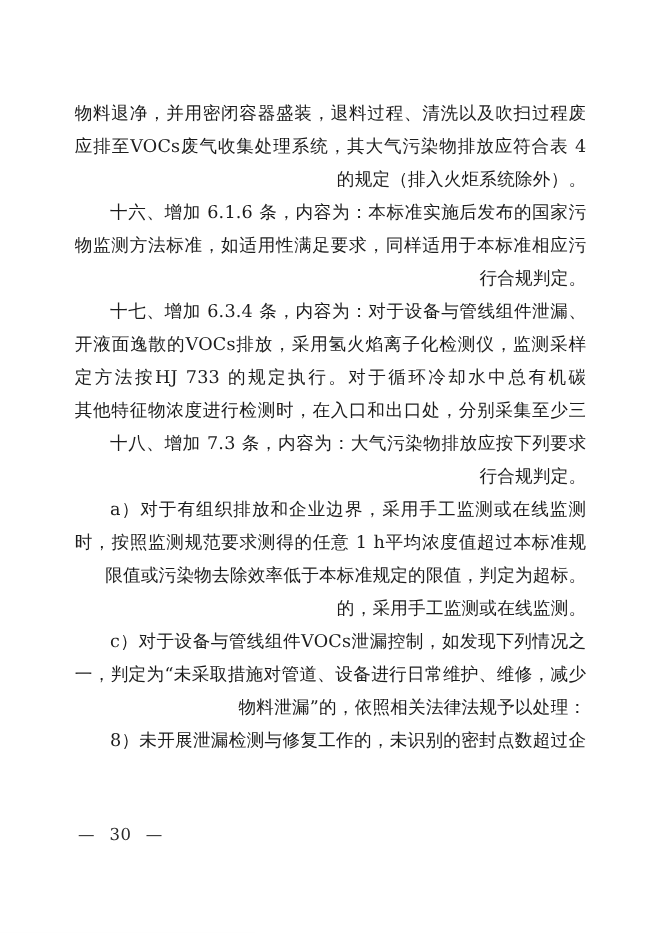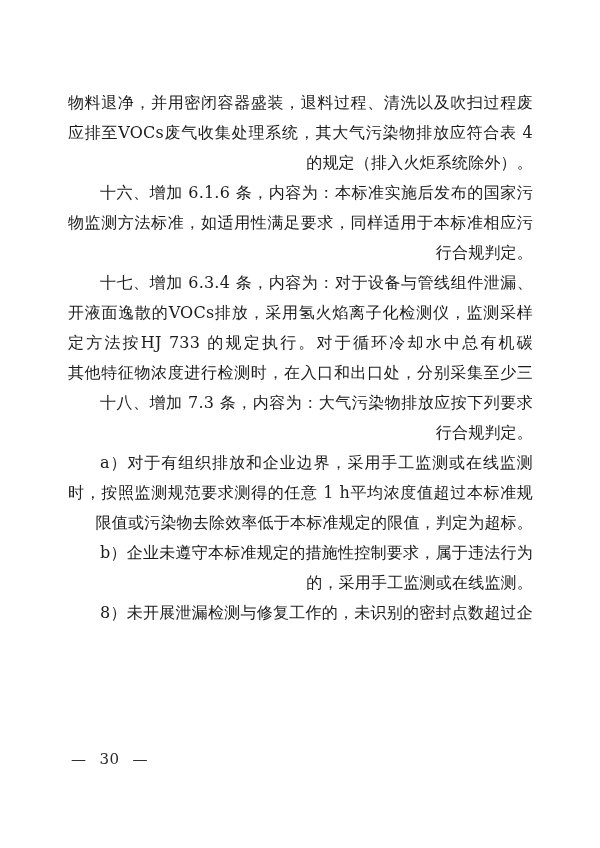--- a/index.html
+++ b/index.html
@@ -78,24 +78,28 @@
       <div class="ln">行合规判定。</div>
     </div>
 
     <div class="para">
       <div class="ln j ind">a）对于有组织排放和企业边界，采用手工监测或在线监测</div>
       <div class="ln j">时，按照监测规范要求测得的任意 1 h平均浓度值超过本标准规定的</div>
       <div class="ln">限值或污染物去除效率低于本标准规定的限值，判定为超标。</div>
     </div>
 
     <div class="para">
-      <div class="ln j ind">b）企业未遵守本标准规定的措施性控制要求，属于违法行为</div>
       <div class="ln">的，采用手工监测或在线监测。</div>
     </div>
 
+    <div class="para">
+      <div class="ln j ind">c）对于设备与管线组件VOCs泄漏控制，如发现下列情况之</div>
+      <div class="ln j">一，判定为“未采取措施对管道、设备进行日常维护、维修，减少</div>
+      <div class="ln">物料泄漏”的，依照相关法律法规予以处理：</div>
+    </div>
 
     <div class="para">
       <div class="ln j ind">8）未开展泄漏检测与修复工作的，未识别的密封点数超过企</div>
     </div>
 
   </div>
 
   <div class="footer">
     <span>—</span>
     <span>30</span>

